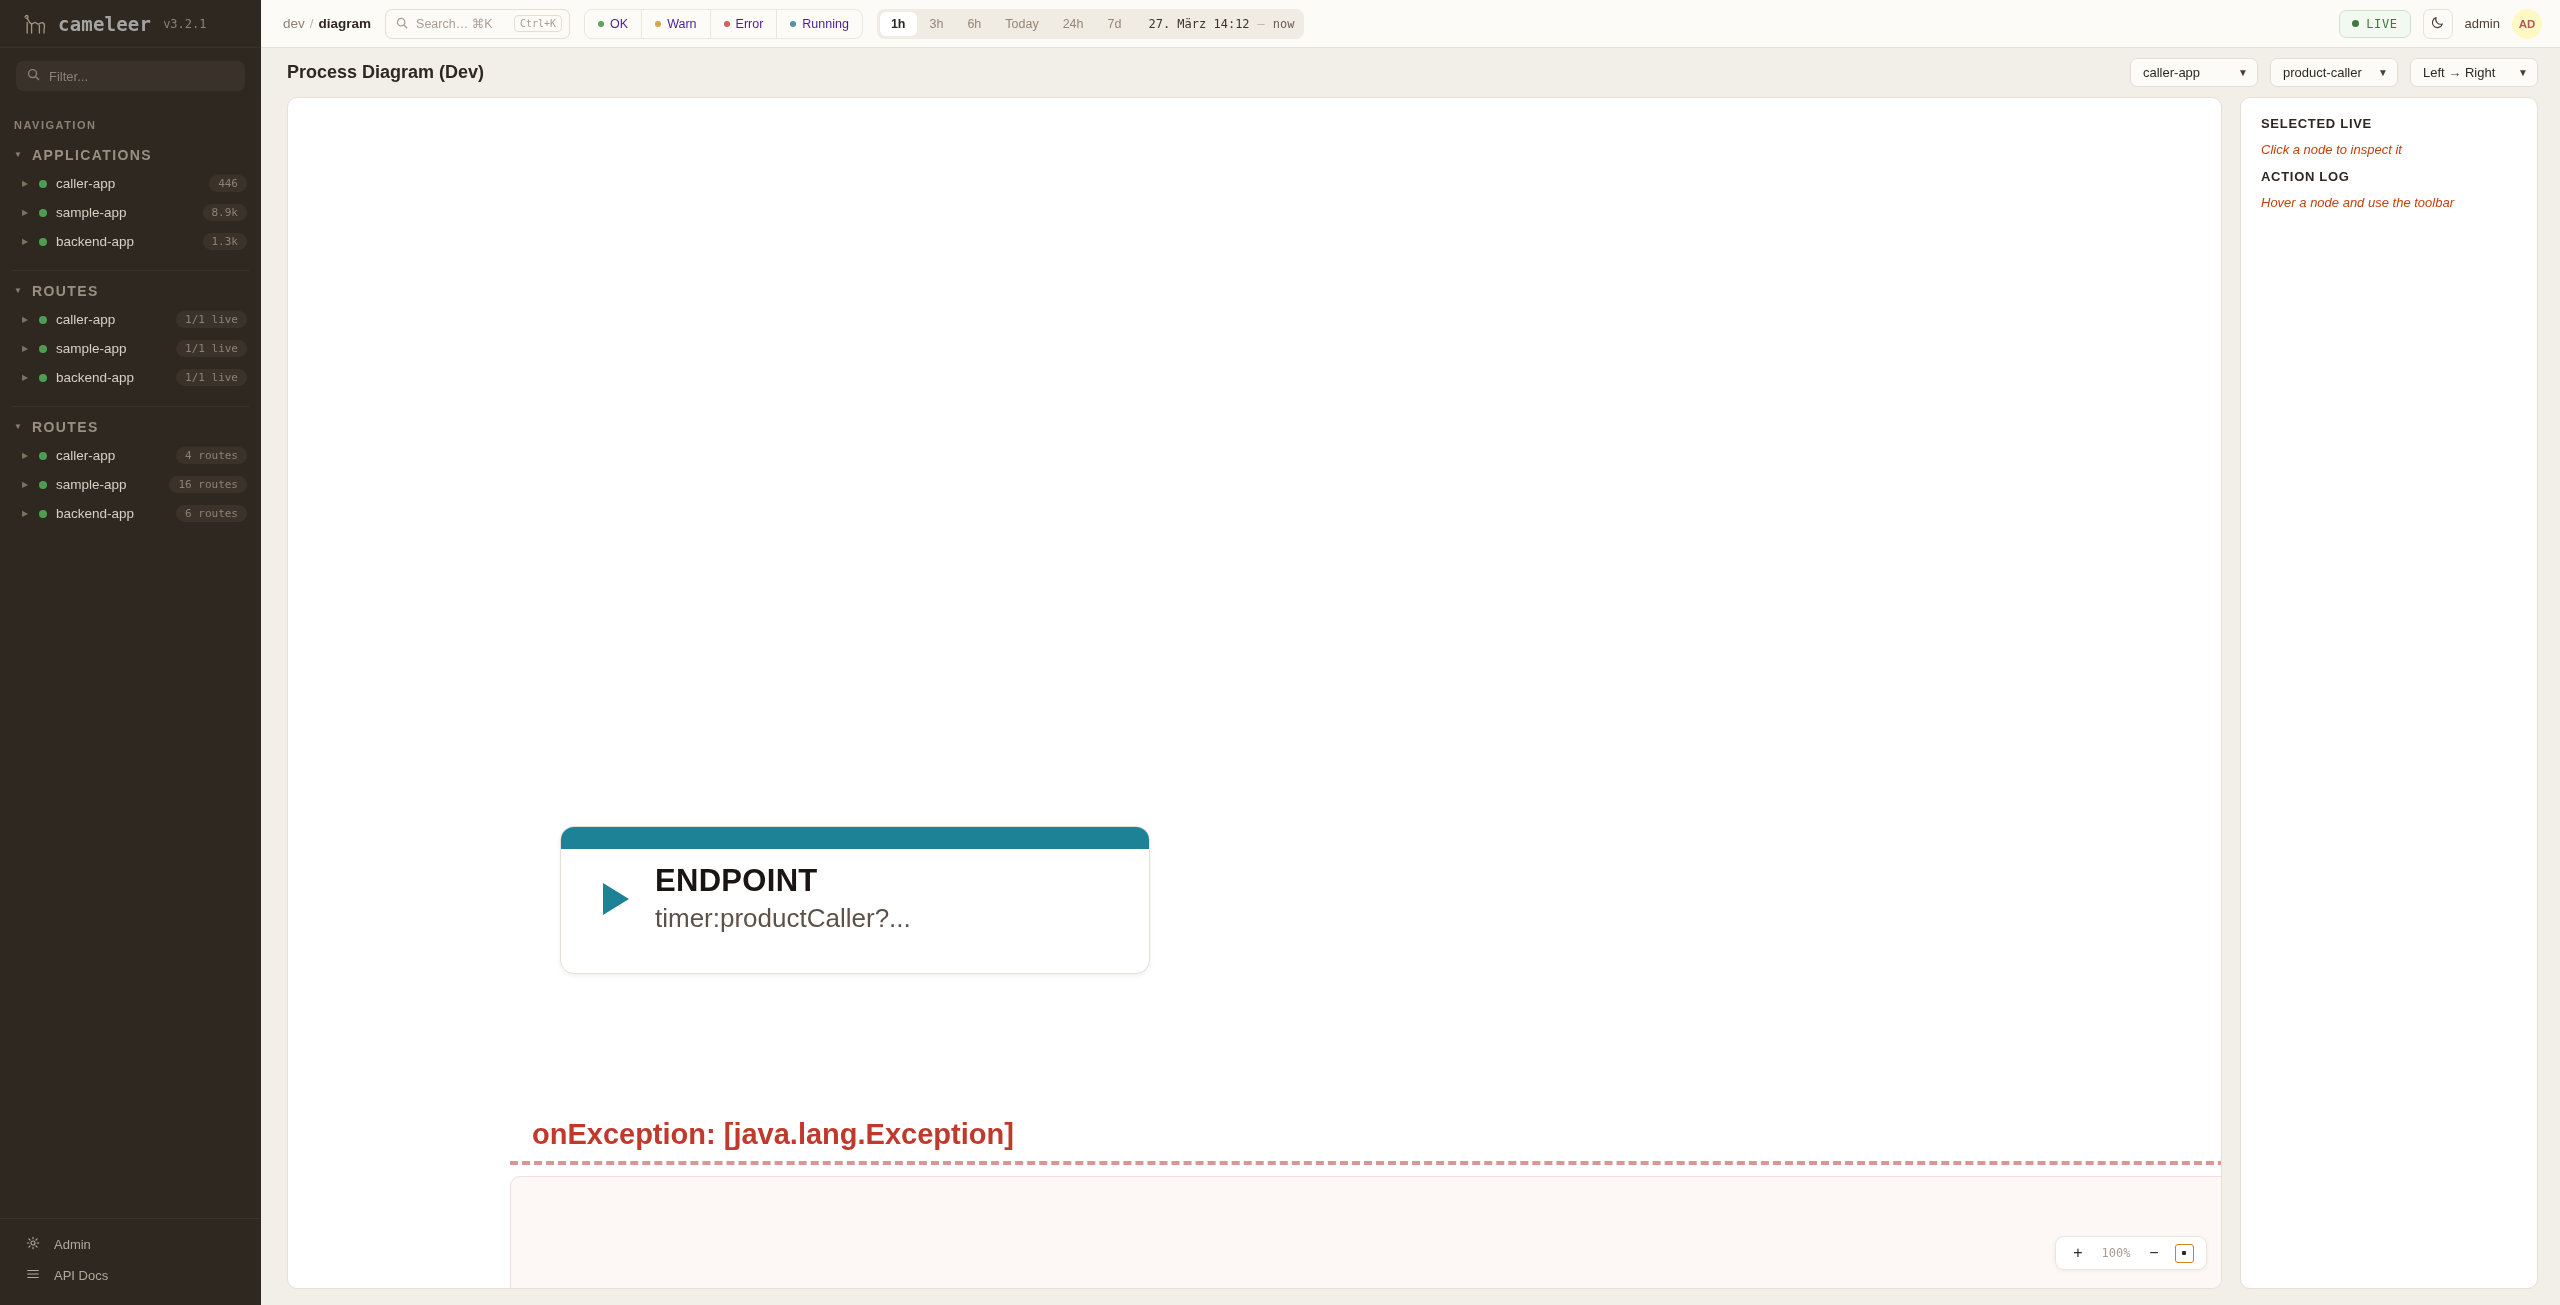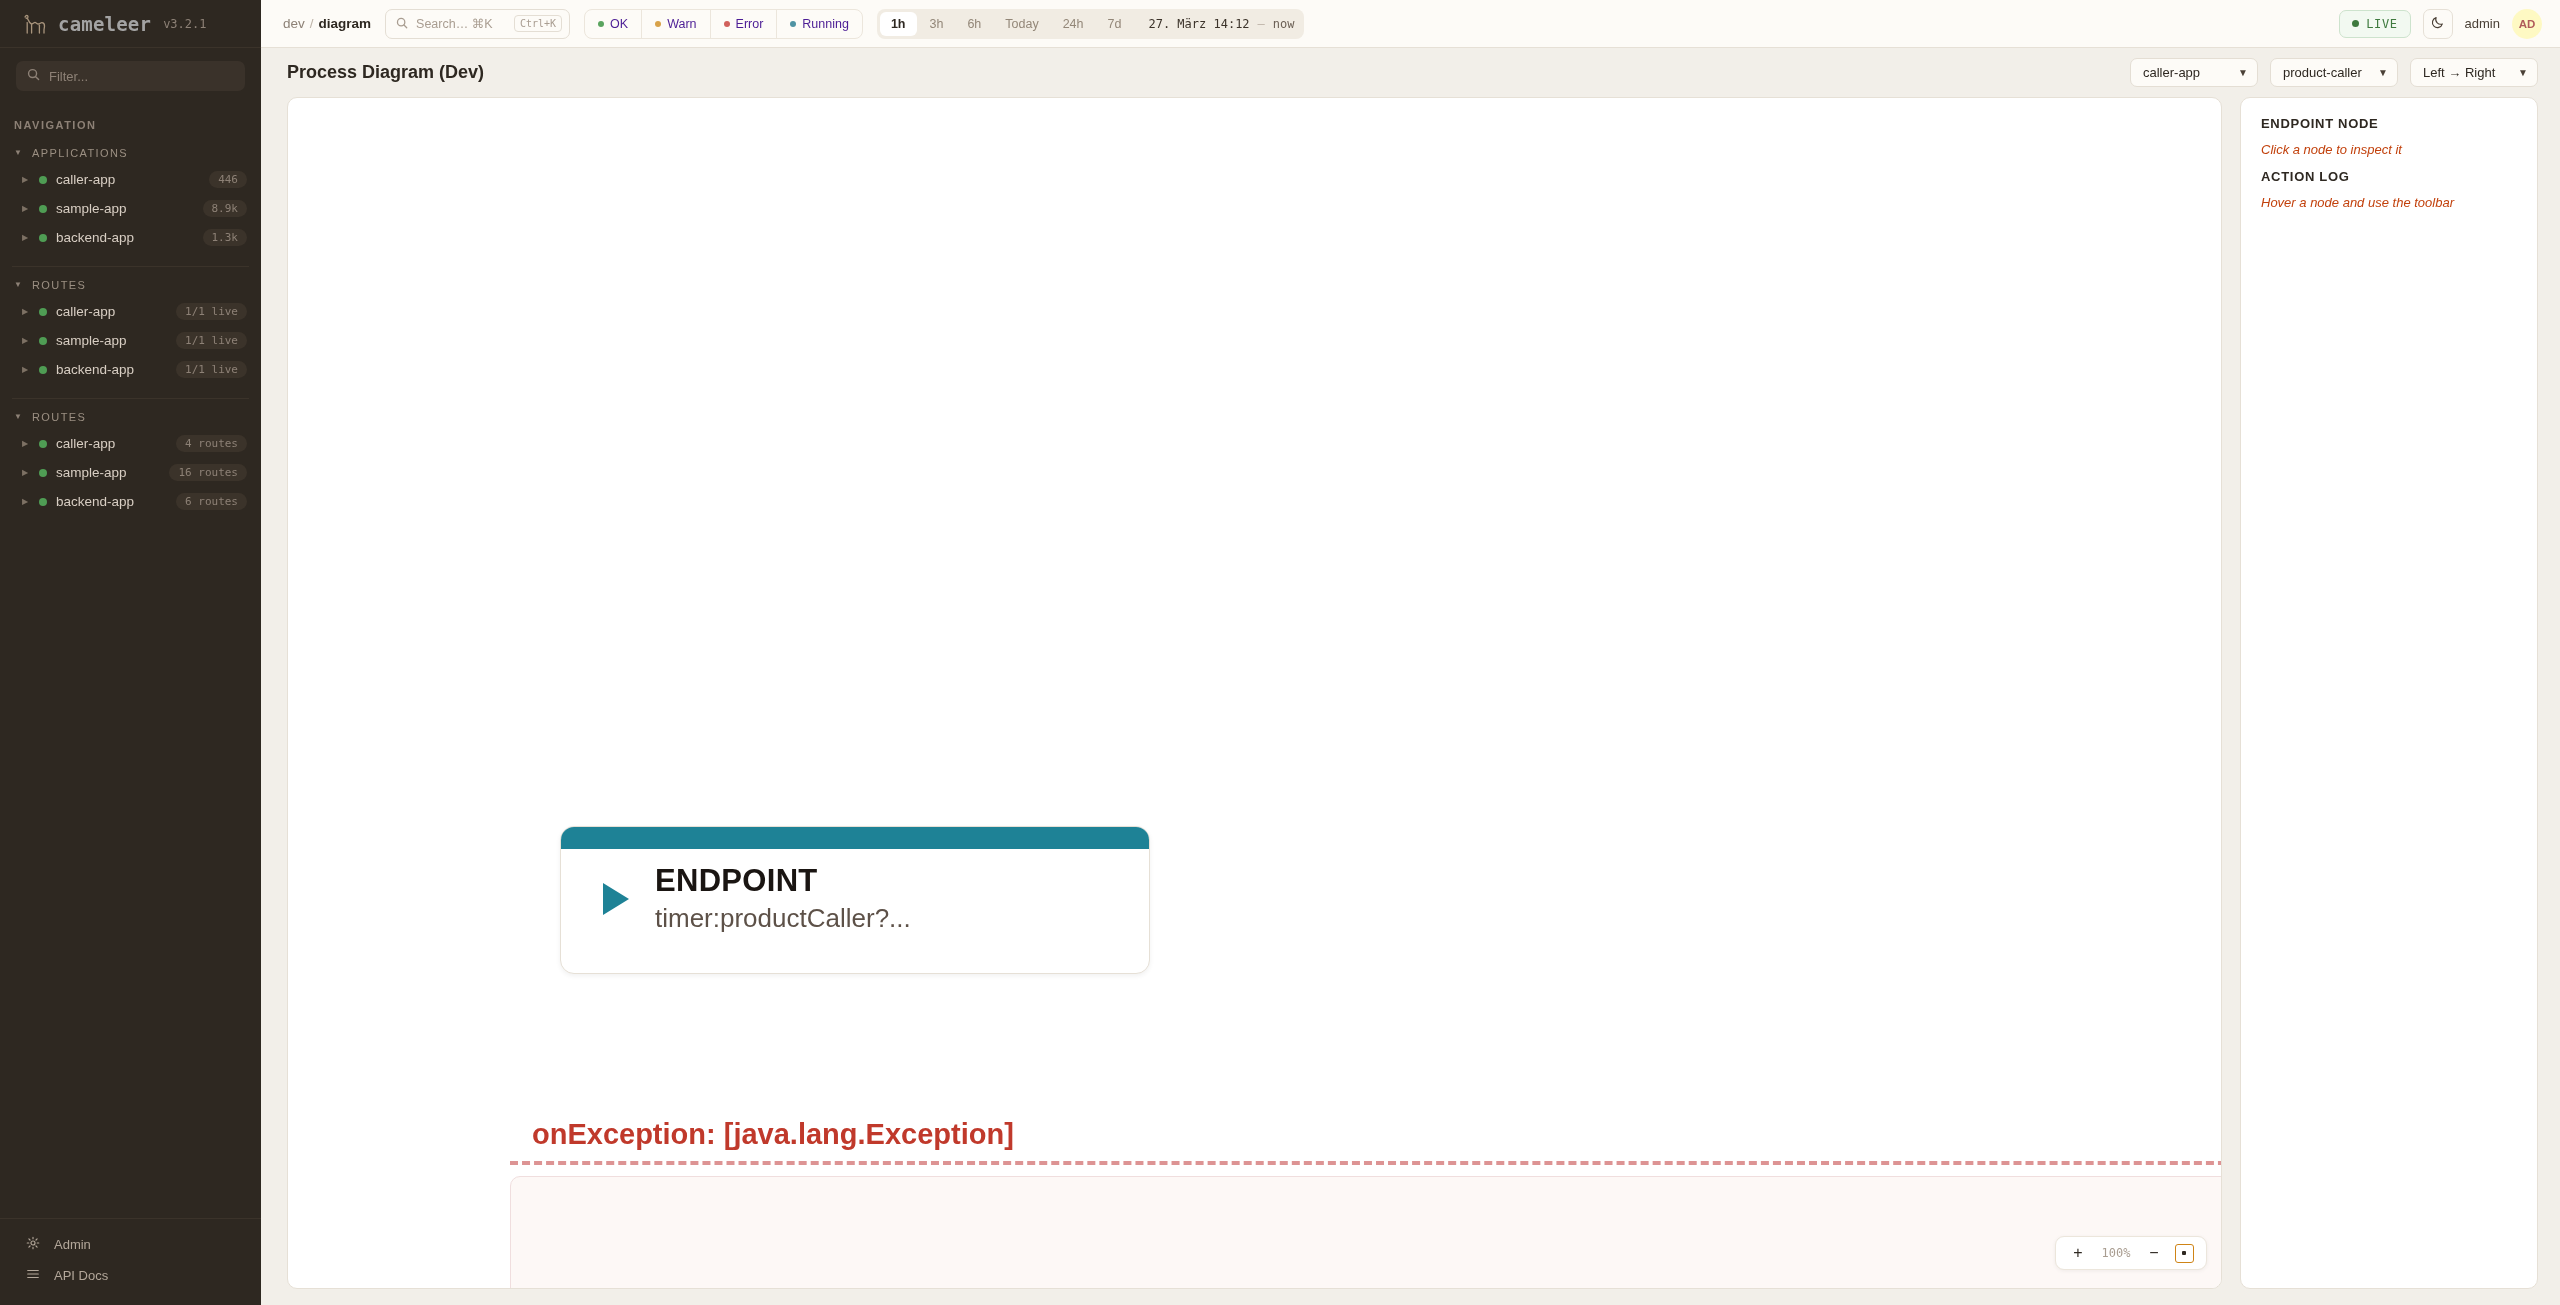--- a/index.html
+++ b/index.html
@@ -53,21 +53,21 @@
     font-size: 11px; letter-spacing: 1.5px; color: #8d8176;
     font-weight: 700; padding: 8px 16px 10px 14px;
   }
   .group { padding-bottom: 8px; }
   .group-head {
     display: flex; align-items: center; gap: 9px;
     padding: 6px 16px 6px 14px; cursor: pointer;
   }
   .caret { font-size: 8px; color: #8d8176; width: 9px; line-height: 1; }
   .group-title {
-    font-size: 11px; letter-spacing: 1.4px; color: #9b8f82; font-weight: 400;
+    font-size: 14px; letter-spacing: 1.4px; color: #9b8f82; font-weight: 700;
   }
   .nav-row {
     display: flex; align-items: center;
     padding: 6px 14px 6px 22px; cursor: pointer;
     gap: 9px; height: 29px;
   }
   .row-caret { font-size: 8px; color: #7d7164; width: 8px; line-height: 1; }
   .dot { width: 8px; height: 8px; border-radius: 50%; flex: 0 0 8px; }
   .nav-text { font-size: 13.5px; color: #d8cec3; flex: 1; white-space: nowrap; }
   .badge {
@@ -523,19 +523,19 @@
         <div class="zbtn">−</div>
         <div class="zbtn">
           <span class="zfit">
               <i></i>
             </span>
         </div>
       </div>
     </div>
 
     <aside class="inspector">
-      <div class="insp-h">ENDPOINT NODE</div>
+      <div class="insp-h">SELECTED LIVE</div>
       <div class="insp-p">Click a node to inspect it</div>
       <div class="insp-h second">ACTION LOG</div>
       <div class="insp-p">Hover a node and use the toolbar</div>
     </aside>
   </div>
 </div>
 
 </body></html>

